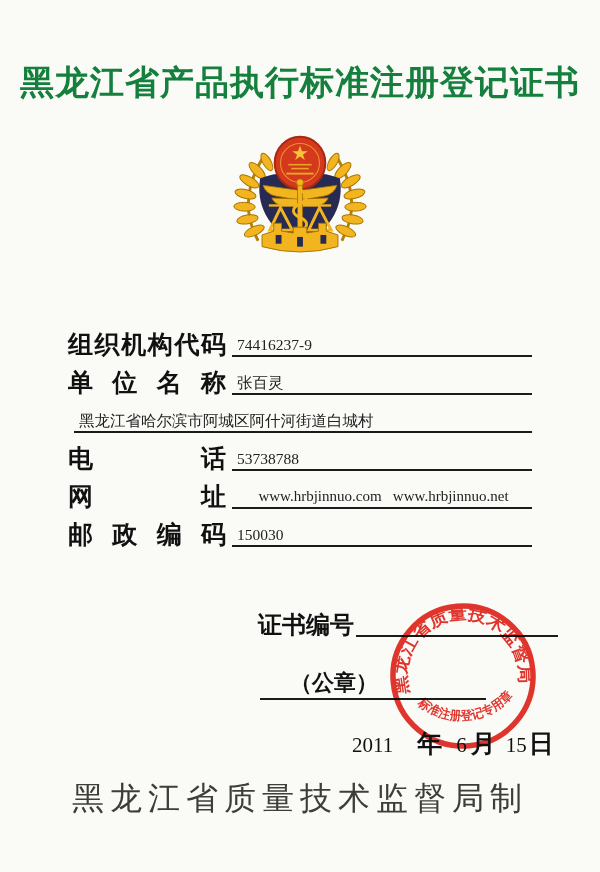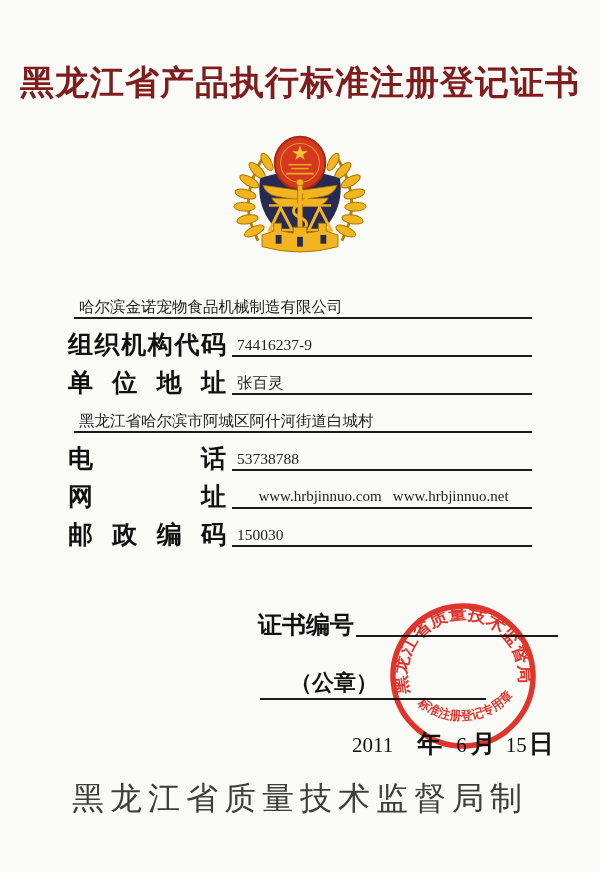--- a/index.html
+++ b/index.html
@@ -4,21 +4,21 @@
 <style>
   html,body{margin:0;padding:0;}
   body{background:#e9e9e6;font-family:"Liberation Serif",serif;}
   .page{
     position:relative;width:600px;height:872px;margin:0 auto;
     background:#fafaf7;overflow:hidden;color:#1c1c1c;
   }
   .title{
     position:absolute;top:60px;left:0;width:100%;text-align:center;
     font-family:"Liberation Serif",serif;font-weight:900;font-size:34px;
-    letter-spacing:1px;color:#7f1d1d;
+    letter-spacing:1px;color:#15803d;
   }
   .emblem{position:absolute;left:227px;top:132px;width:146px;height:130px;}
   
   .form{position:absolute;left:68px;top:281px;width:464px;}
   .form-row{display:flex;align-items:flex-end;height:38px;}
   .form-label{
     width:158px;flex:0 0 158px;
     font-family:"Liberation Sans",sans-serif;font-weight:bold;font-size:25px;
     line-height:1.02;color:#111;
     text-align:justify;text-align-last:justify;
@@ -124,28 +124,27 @@
     <path d="M36,104 L48,100 L48,92 L56,92 L56,100 L68,102 L68,96 L82,96 L82,102 L94,100 L94,92 L102,92 L102,100 L114,104 L114,116 Q75,127 36,116 Z" fill="#f2b51f" stroke="#a87400" stroke-width="1"></path>
     <g fill="#272a52">
       <rect x="50" y="104" width="6" height="9"></rect>
       <rect x="72" y="106" width="6" height="10"></rect>
       <rect x="96" y="104" width="6" height="9"></rect>
     </g>
   </svg>
 
   <div class="form">
     <div class="form-row">
-      <div class="form-value">哈尔滨金诺宠物食品机械制造有限公司</div>
     </div>
     <div class="form-row">
       <div class="form-label">组织机构代码</div>
       <div class="form-value">74416237-9</div>
     </div>
     <div class="form-row">
-      <div class="form-label">单位地址</div>
+      <div class="form-label">单位名称</div>
       <div class="form-value">张百灵</div>
     </div>
     <div class="form-row">
       <div class="form-value">黑龙江省哈尔滨市阿城区阿什河街道白城村</div>
     </div>
     <div class="form-row">
       <div class="form-label">电话</div>
       <div class="form-value">53738788</div>
     </div>
     <div class="form-row">

